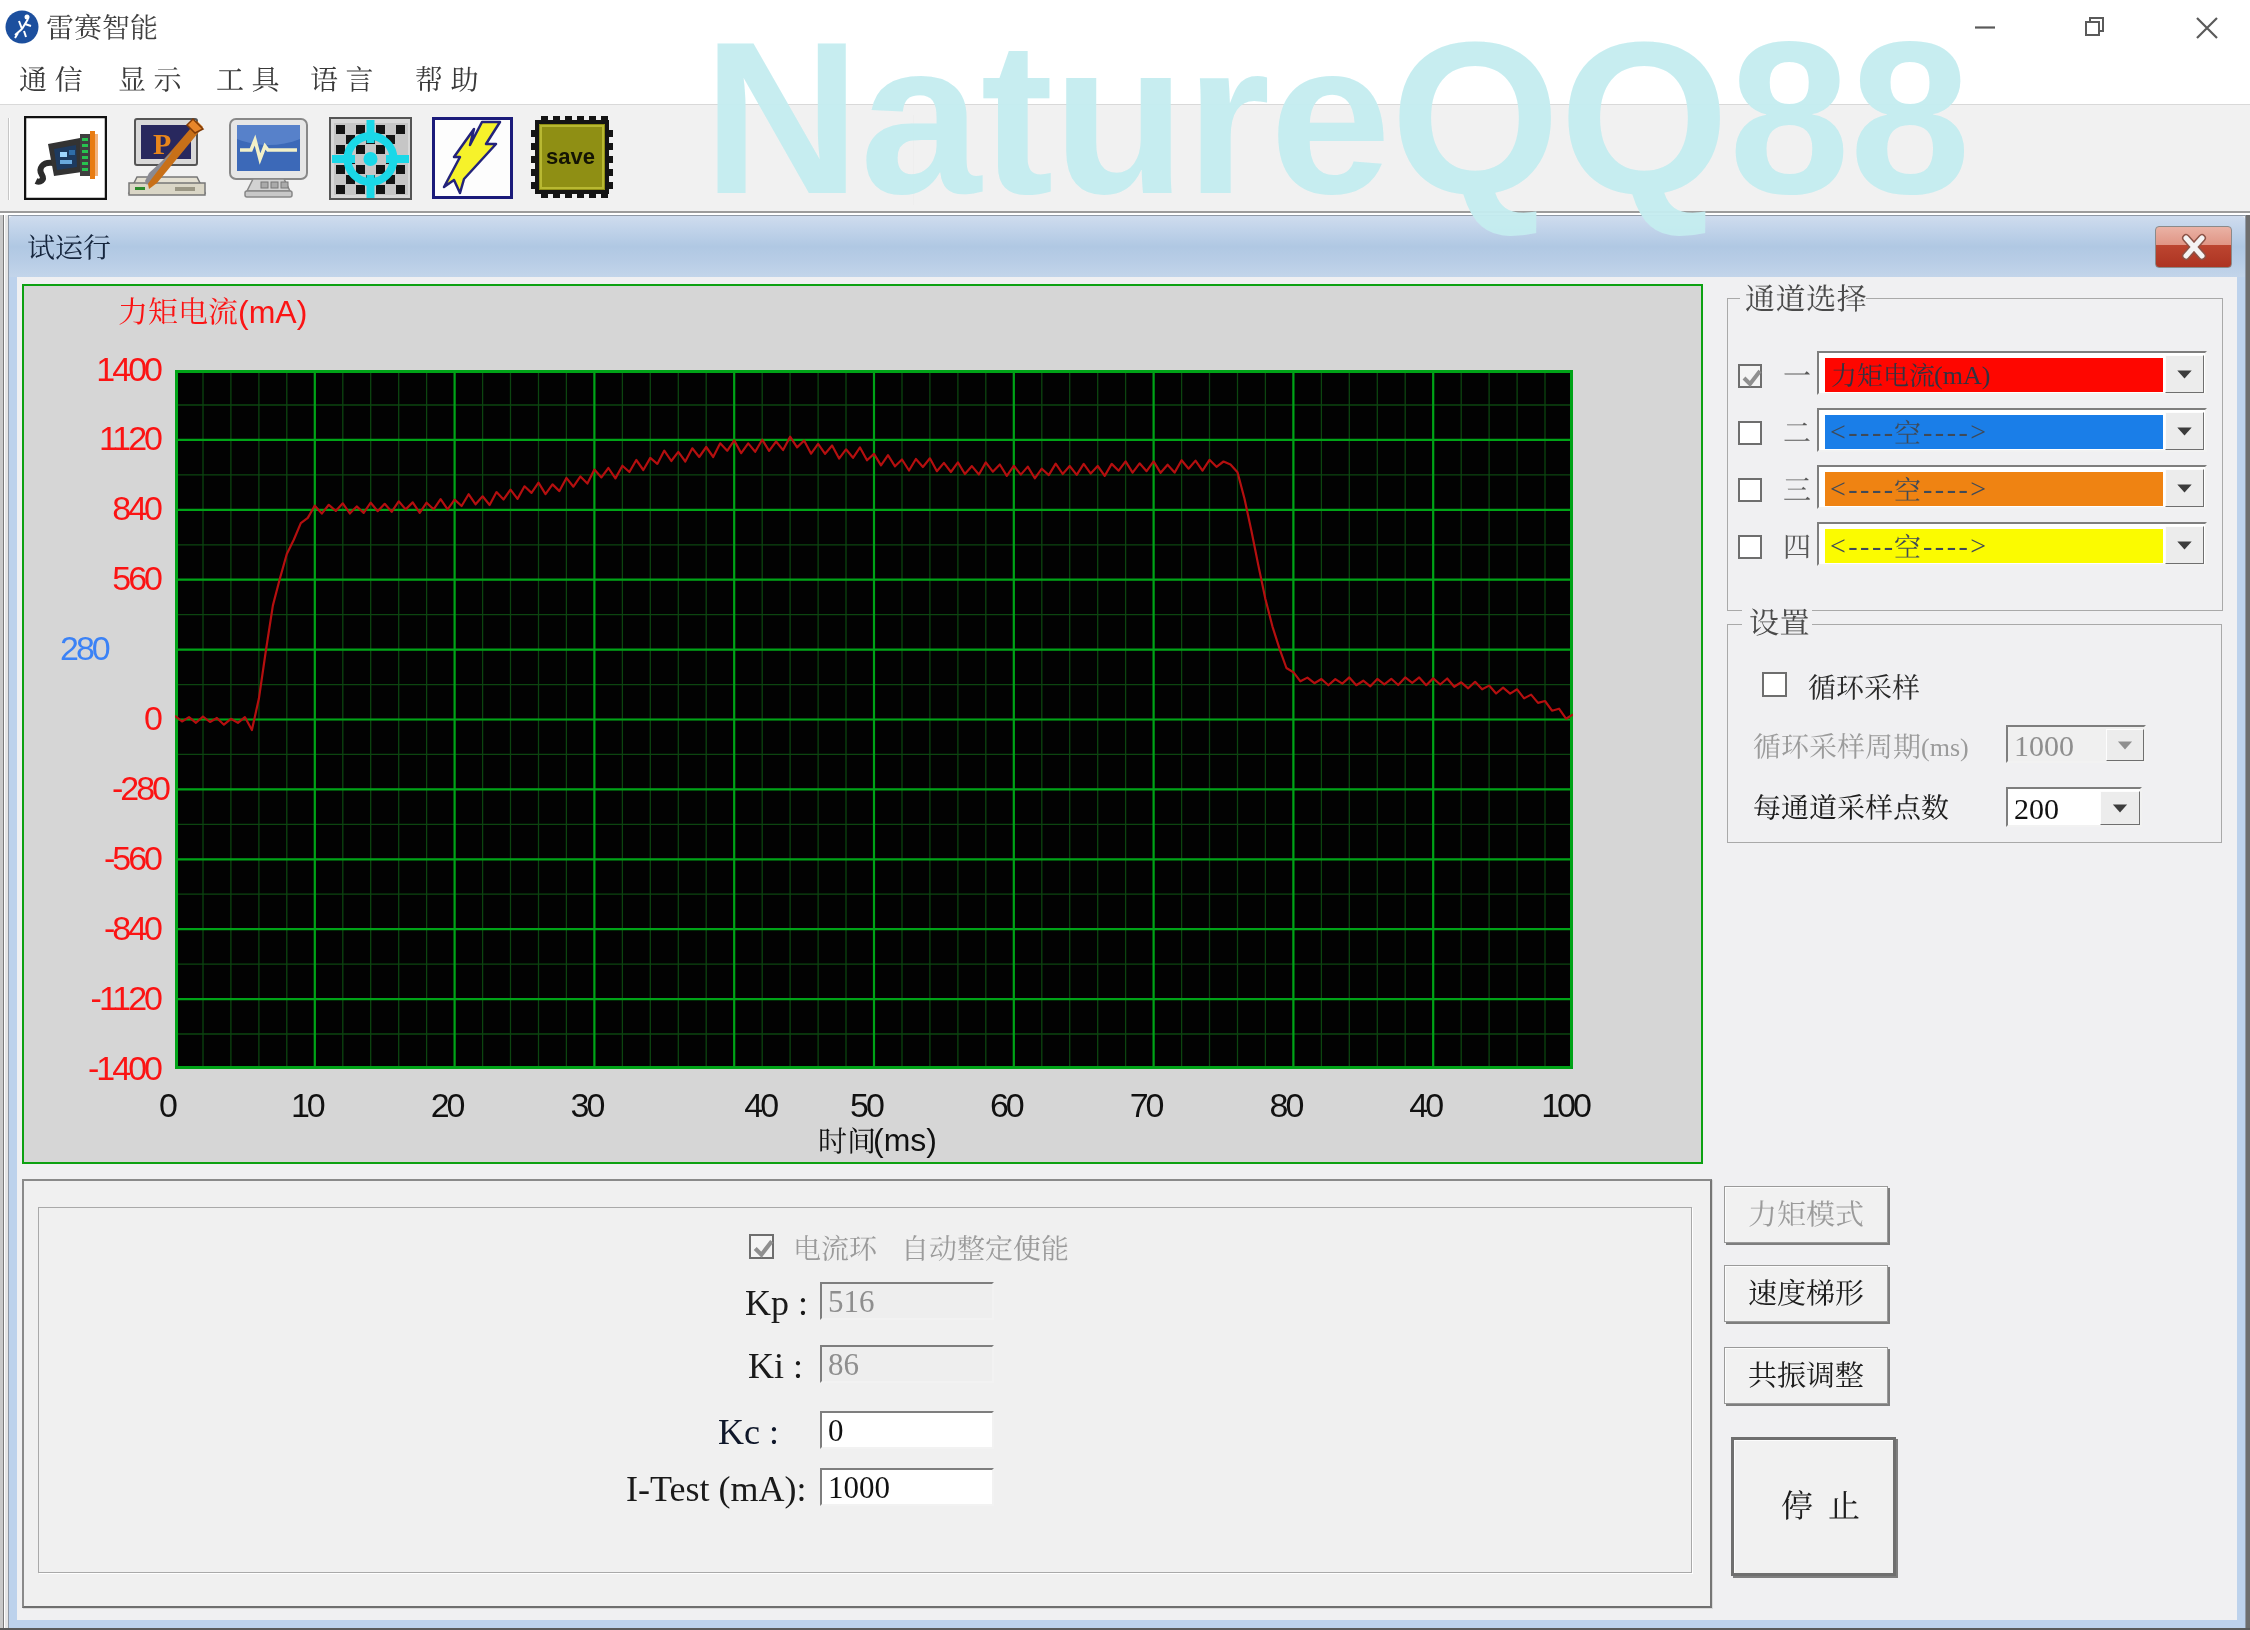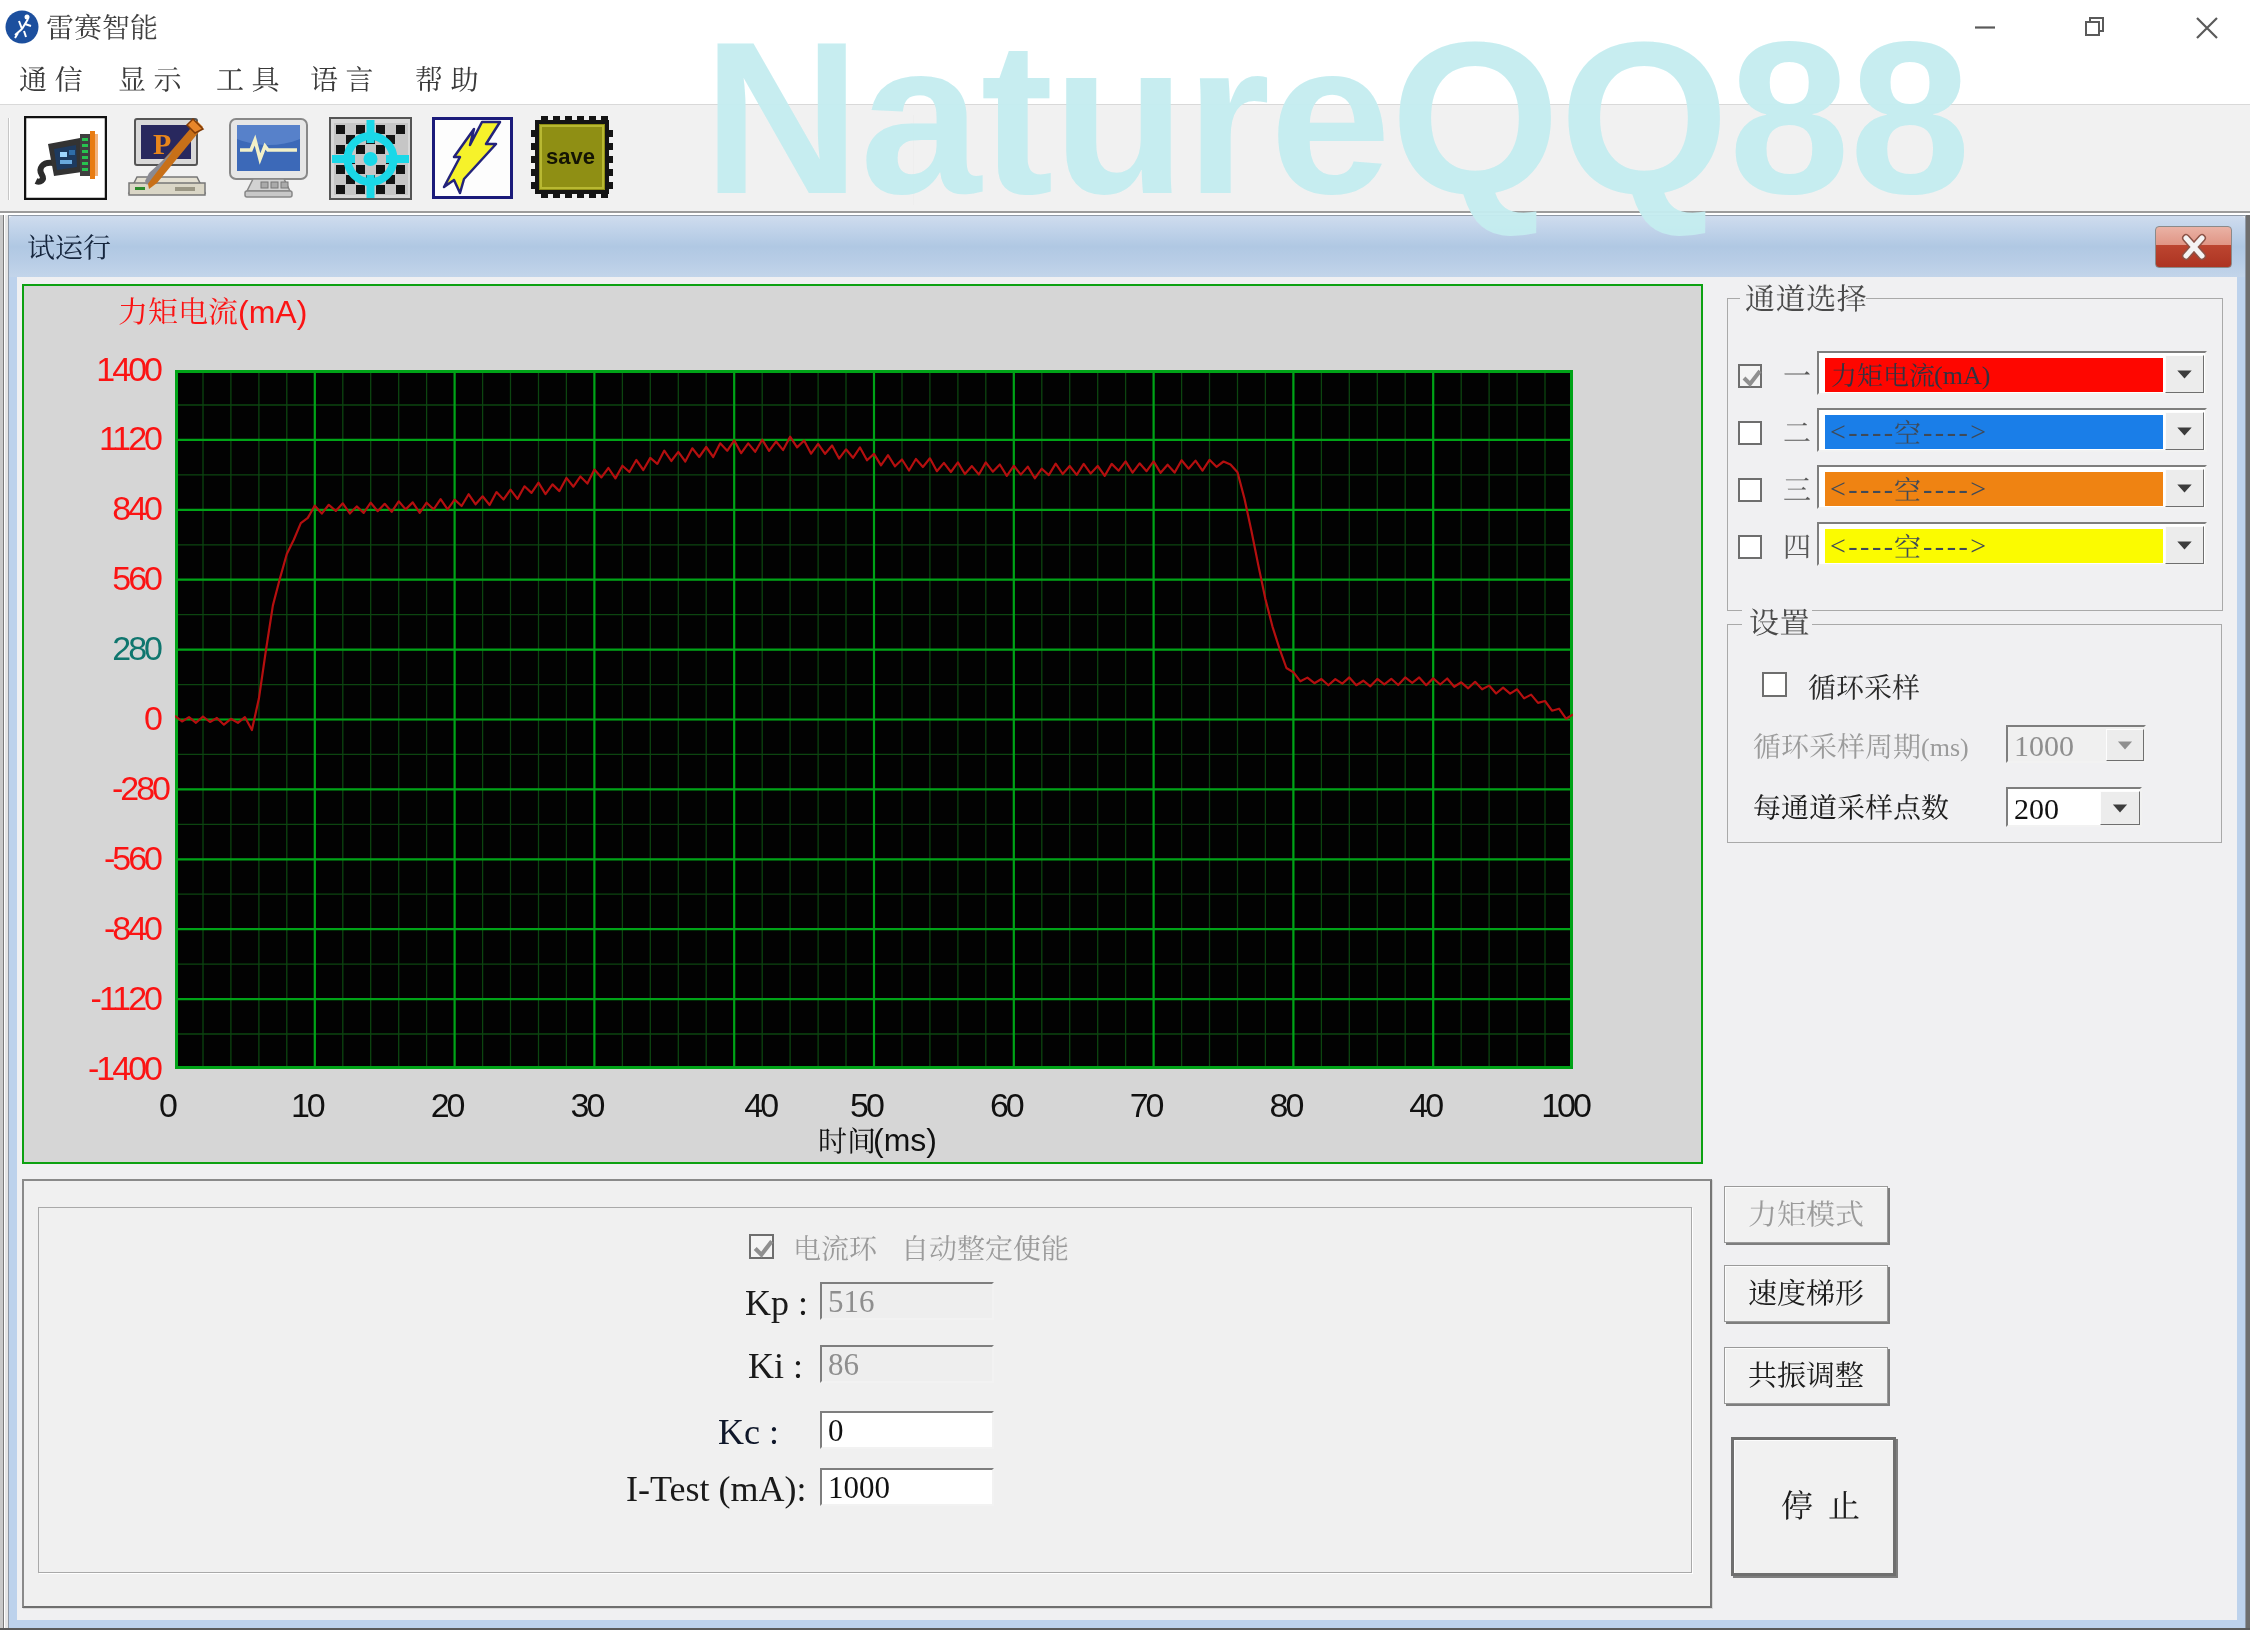--- a/index.html
+++ b/index.html
@@ -253,21 +253,21 @@
     <rect x="0" y="0" width="1398" height="699" fill="#020202"></rect>
     <path d="M28.0 0V699 M55.9 0V699 M83.9 0V699 M111.8 0V699 M139.8 0V699 M167.8 0V699 M195.7 0V699 M223.7 0V699 M251.6 0V699 M279.6 0V699 M307.6 0V699 M335.5 0V699 M363.5 0V699 M391.4 0V699 M419.4 0V699 M447.4 0V699 M475.3 0V699 M503.3 0V699 M531.2 0V699 M559.2 0V699 M587.2 0V699 M615.1 0V699 M643.1 0V699 M671.0 0V699 M699.0 0V699 M727.0 0V699 M754.9 0V699 M782.9 0V699 M810.8 0V699 M838.8 0V699 M866.8 0V699 M894.7 0V699 M922.7 0V699 M950.6 0V699 M978.6 0V699 M1006.6 0V699 M1034.5 0V699 M1062.5 0V699 M1090.4 0V699 M1118.4 0V699 M1146.4 0V699 M1174.3 0V699 M1202.3 0V699 M1230.2 0V699 M1258.2 0V699 M1286.2 0V699 M1314.1 0V699 M1342.1 0V699 M1370.0 0V699 M0 35.0H1398 M0 69.9H1398 M0 104.8H1398 M0 139.8H1398 M0 174.8H1398 M0 209.7H1398 M0 244.7H1398 M0 279.6H1398 M0 314.6H1398 M0 349.5H1398 M0 384.4H1398 M0 419.4H1398 M0 454.4H1398 M0 489.3H1398 M0 524.2H1398 M0 559.2H1398 M0 594.1H1398 M0 629.1H1398 M0 664.0H1398" stroke="#0c4510" stroke-width="1.3" fill="none"></path>
     <path d="M139.8 0V699 M0 69.9H1398 M279.6 0V699 M0 139.8H1398 M419.4 0V699 M0 209.7H1398 M559.2 0V699 M0 279.6H1398 M699.0 0V699 M0 349.5H1398 M838.8 0V699 M0 419.4H1398 M978.6 0V699 M0 489.3H1398 M1118.4 0V699 M0 559.2H1398 M1258.2 0V699 M0 629.1H1398" stroke="#00a317" stroke-width="2.2" fill="none"></path>
     <rect x="1.5" y="1.5" width="1395" height="696" fill="none" stroke="#00a317" stroke-width="3"></rect>
     <polyline points="0.0,345.8 7.0,351.5 14.0,347.1 21.0,352.8 28.0,346.5 35.0,352.0 41.9,348.0 48.9,354.7 55.9,348.8 62.9,352.9 69.9,347.1 76.9,360.0 83.9,328.6 90.9,280.5 97.9,235.4 104.9,208.5 111.8,184.0 118.8,169.7 125.8,153.1 132.8,147.9 139.8,135.6 146.8,143.6 153.8,134.8 160.8,140.9 167.8,133.3 174.8,143.5 181.7,136.4 188.7,142.9 195.7,132.7 202.7,141.2 209.7,133.8 216.7,141.8 223.7,131.3 230.7,139.4 237.7,132.4 244.7,142.9 251.6,132.7 258.6,139.3 265.6,129.1 272.6,139.3 279.6,129.6 286.6,136.0 293.6,124.2 300.6,134.3 307.6,126.3 314.6,135.0 321.5,122.1 328.5,129.5 335.5,119.7 342.5,128.9 349.5,116.3 356.5,122.9 363.5,112.7 370.5,124.1 377.5,114.4 384.4,121.1 391.4,107.9 398.4,116.7 405.4,106.4 412.4,113.6 419.4,99.6 426.4,107.4 433.4,98.0 440.4,108.4 447.4,95.7 454.4,102.0 461.3,90.0 468.3,100.0 475.3,87.9 482.3,93.9 489.3,80.6 496.3,91.0 503.3,81.9 510.3,91.5 517.3,78.3 524.2,87.0 531.2,77.0 538.2,87.0 545.2,73.3 552.2,80.8 559.2,70.4 566.2,83.2 573.2,73.4 580.2,81.8 587.2,69.7 594.1,80.9 601.1,71.5 608.1,80.1 615.1,66.7 622.1,77.4 629.1,70.5 636.1,83.7 643.1,73.8 650.1,83.8 657.1,75.5 664.1,88.6 671.0,79.3 678.0,87.8 685.0,77.4 692.0,90.3 699.0,83.9 706.0,95.3 713.0,85.1 720.0,96.3 727.0,89.5 734.0,100.5 740.9,89.0 747.9,97.0 754.9,88.3 761.9,101.2 768.9,92.9 775.9,102.0 782.9,92.4 789.9,104.0 796.9,96.1 803.9,104.5 810.8,92.4 817.8,101.7 824.8,94.5 831.8,105.8 838.8,95.8 845.8,104.6 852.8,96.6 859.8,108.3 866.8,98.7 873.8,105.1 880.7,93.6 887.7,104.0 894.7,96.0 901.7,104.9 908.7,93.9 915.7,103.6 922.7,96.0 929.7,105.9 936.7,93.9 943.6,100.7 950.6,91.3 957.6,102.6 964.6,93.3 971.6,101.2 978.6,91.4 985.6,102.8 992.6,94.7 999.6,102.6 1006.6,90.2 1013.6,98.7 1020.5,90.6 1027.5,100.7 1034.5,89.8 1041.5,96.8 1048.5,91.5 1055.5,94.4 1062.5,102.3 1069.5,128.8 1076.5,161.2 1083.5,196.1 1090.4,229.1 1097.4,256.3 1104.4,278.4 1111.4,298.0 1118.4,302.2 1125.4,311.3 1132.4,307.6 1139.4,313.2 1146.4,309.0 1153.4,315.3 1160.3,309.1 1167.3,313.6 1174.3,307.4 1181.3,315.2 1188.3,310.7 1195.3,316.3 1202.3,308.9 1209.3,314.4 1216.3,308.8 1223.2,315.0 1230.2,307.4 1237.2,312.8 1244.2,307.4 1251.2,315.2 1258.2,308.4 1265.2,314.5 1272.2,308.5 1279.2,316.8 1286.2,312.3 1293.2,318.3 1300.1,311.8 1307.1,319.3 1314.1,315.6 1321.1,323.5 1328.1,317.6 1335.1,323.6 1342.1,319.3 1349.1,328.4 1356.1,324.6 1363.0,332.9 1370.0,331.0 1377.0,340.7 1384.0,338.7 1391.0,348.7 1398.0,344.4" fill="none" stroke="#b40f0f" stroke-width="2.2" stroke-linejoin="round"></polyline>
   </svg>
 <div style="position:absolute;left:60px;top:0px;top:349.5px;width:100px;text-align:right;font-size:34px;letter-spacing:-3px;color:#fb1414;">1400</div>
 <div style="position:absolute;left:60px;top:0px;top:419.4px;width:100px;text-align:right;font-size:34px;letter-spacing:-3px;color:#fb1414;">1120</div>
 <div style="position:absolute;left:60px;top:0px;top:489.3px;width:100px;text-align:right;font-size:34px;letter-spacing:-3px;color:#fb1414;">840</div>
 <div style="position:absolute;left:60px;top:0px;top:559.2px;width:100px;text-align:right;font-size:34px;letter-spacing:-3px;color:#fb1414;">560</div>
-<div style="position:absolute;left:60px;top:0px;top:629.1px;width:100px;text-align:right;font-size:34px;letter-spacing:-3px;color:#0f766e;">280</div>
+<div style="position:absolute;left:60px;top:0px;top:629.1px;width:100px;text-align:left;font-size:34px;letter-spacing:-3px;color:#3b82f6;">280</div>
 <div style="position:absolute;left:60px;top:0px;top:699.0px;width:100px;text-align:right;font-size:34px;letter-spacing:-3px;color:#fb1414;">0</div>
 <div style="position:absolute;left:68px;top:0px;top:768.9000000000001px;width:100px;text-align:right;font-size:34px;letter-spacing:-3px;color:#fb1414;">-280</div>
 <div style="position:absolute;left:60px;top:0px;top:838.8000000000001px;width:100px;text-align:right;font-size:34px;letter-spacing:-3px;color:#fb1414;">-560</div>
 <div style="position:absolute;left:60px;top:0px;top:908.7px;width:100px;text-align:right;font-size:34px;letter-spacing:-3px;color:#fb1414;">-840</div>
 <div style="position:absolute;left:60px;top:0px;top:978.6px;width:100px;text-align:right;font-size:34px;letter-spacing:-3px;color:#fb1414;">-1120</div>
 <div style="position:absolute;left:60px;top:0px;top:1048.5px;width:100px;text-align:right;font-size:34px;letter-spacing:-3px;color:#fb1414;">-1400</div>
 <div style="position:absolute;left:117.0px;top:1086px;width:100px;text-align:center;font-size:34px;letter-spacing:-3px;color:#111;">0</div>
 <div style="position:absolute;left:256.8px;top:1086px;width:100px;text-align:center;font-size:34px;letter-spacing:-3px;color:#111;">10</div>
 <div style="position:absolute;left:396.6px;top:1086px;width:100px;text-align:center;font-size:34px;letter-spacing:-3px;color:#111;">20</div>
 <div style="position:absolute;left:536.4000000000001px;top:1086px;width:100px;text-align:center;font-size:34px;letter-spacing:-3px;color:#111;">30</div>

